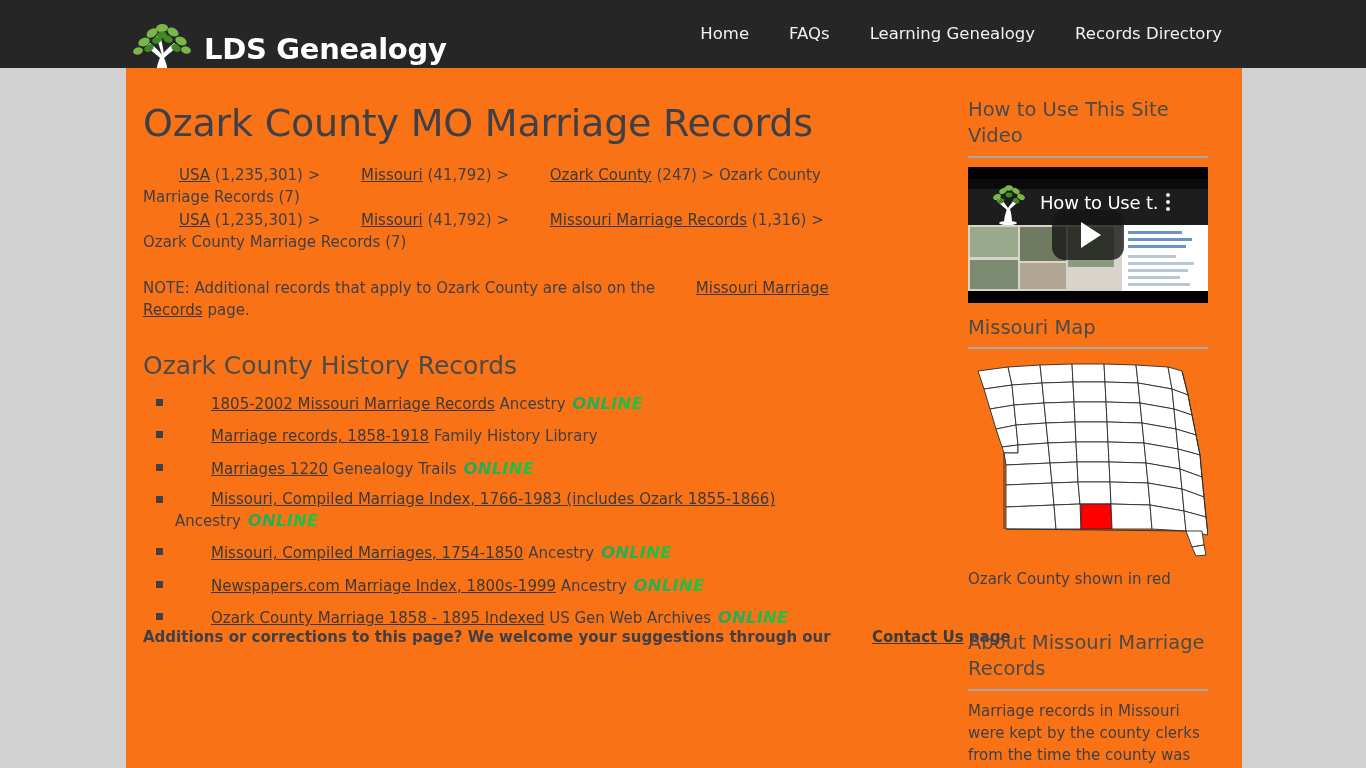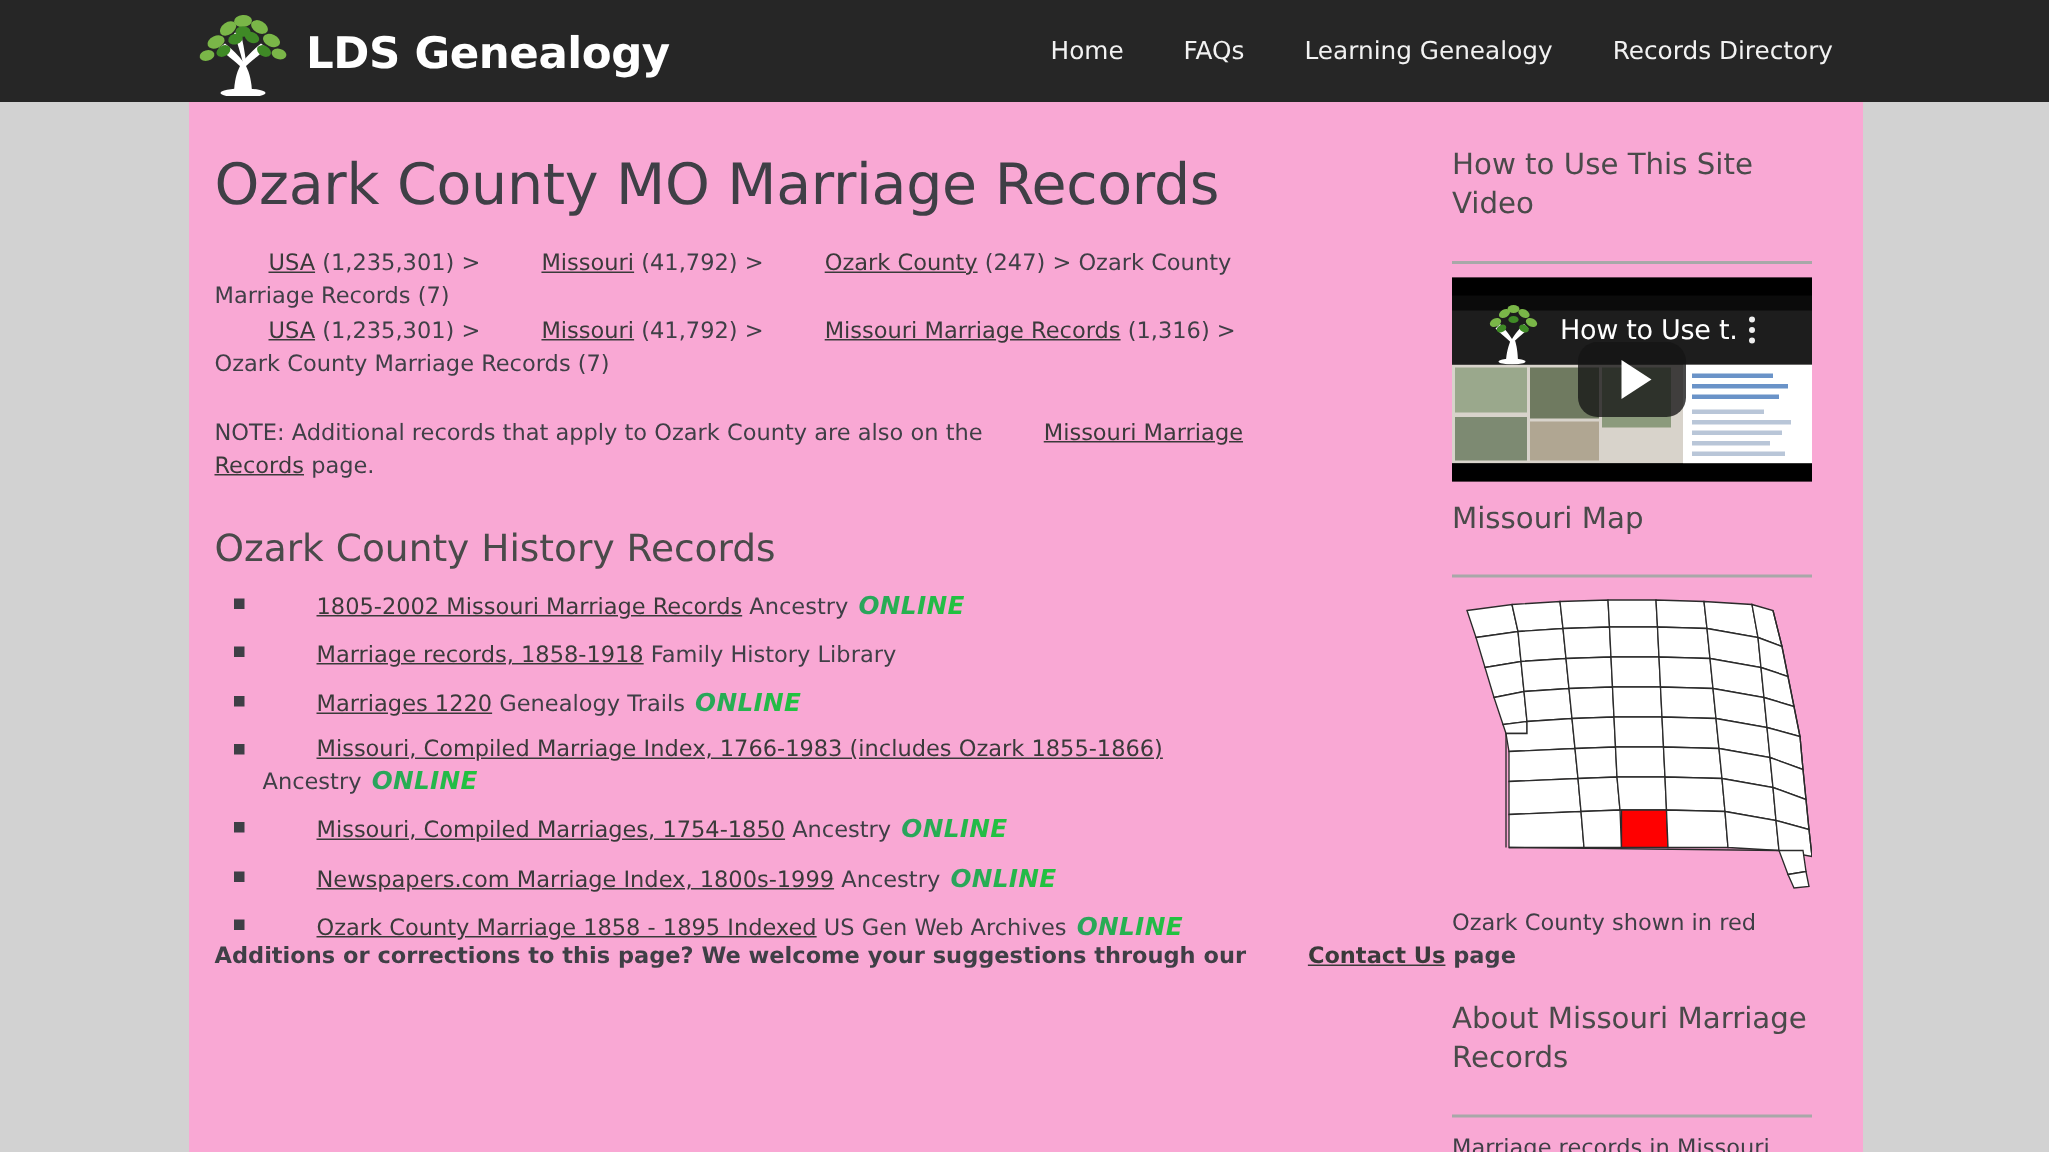--- a/index.html
+++ b/index.html
@@ -10,42 +10,42 @@
     font-family:"DejaVu Sans", sans-serif;
     overflow:hidden;
   }
   
   .topbar{
     position:absolute; top:0; left:0; width:1366px; height:68px;
     background:#262626;
     display:flex; align-items:center;
   }
   .brand{
-    position:absolute; left:126px; top:6px;
+    position:absolute; left:126px; top:20px;
     display:flex; align-items:center; gap:6px;text-align:center;
   }
   .brand-logo{ width:72px; height:58px; position:relative; }
   .brand-text{
     color:#ffffff; font-size:29px; font-weight:bold;
     letter-spacing:-0.3px; line-height:1;
     font-family:"DejaVu Sans", sans-serif;
   }
   .nav{
     position:absolute; right:124px; top:0; height:68px;
     display:flex; align-items:flex-start; gap:0;
   }
   .nav a{
     color:#f2f2f2; font-size:16.5px; text-decoration:none;
     padding:0 20px; line-height:68px; white-space:nowrap;
   }
   
   .page{
     position:absolute; top:68px; left:126px;
     width:1116px; height:700px;
-    background:#f9a8d4;
+    background:#f97316;
   }
   .content{
     position:absolute; left:17px; top:0px; width:700px;
   }
   h1.title{
     margin:0; padding:34px 0 0 0;
     font-size:38px; font-weight:normal; color:#3f3f46;
     letter-spacing:-0.2px; line-height:1.15;
   }
   .crumbs{
@@ -91,21 +91,21 @@
     font-size:15px; color:#3f3f46; line-height:1.5;font-weight:bold;
   }
   
   .sidebar{
     position:absolute; left:842px; top:0; width:240px;
   }
   .side-h{
     margin:0; font-size:19.5px; font-weight:normal;
     color:#4a4a4a; line-height:1.35;
     border-bottom:2px solid #a8a8a8;
-    padding-bottom:24px;
+    padding-bottom:6px;
   }
   .side-h.first{ padding-top:29px; }
   .side-h.mid{ padding-top:12px; }
   .side-h.about{ padding-top:42px; }
   
   .video{
     position:relative; margin-top:9px;
     width:240px; height:136px; background:#000;
     overflow:hidden;
   }

